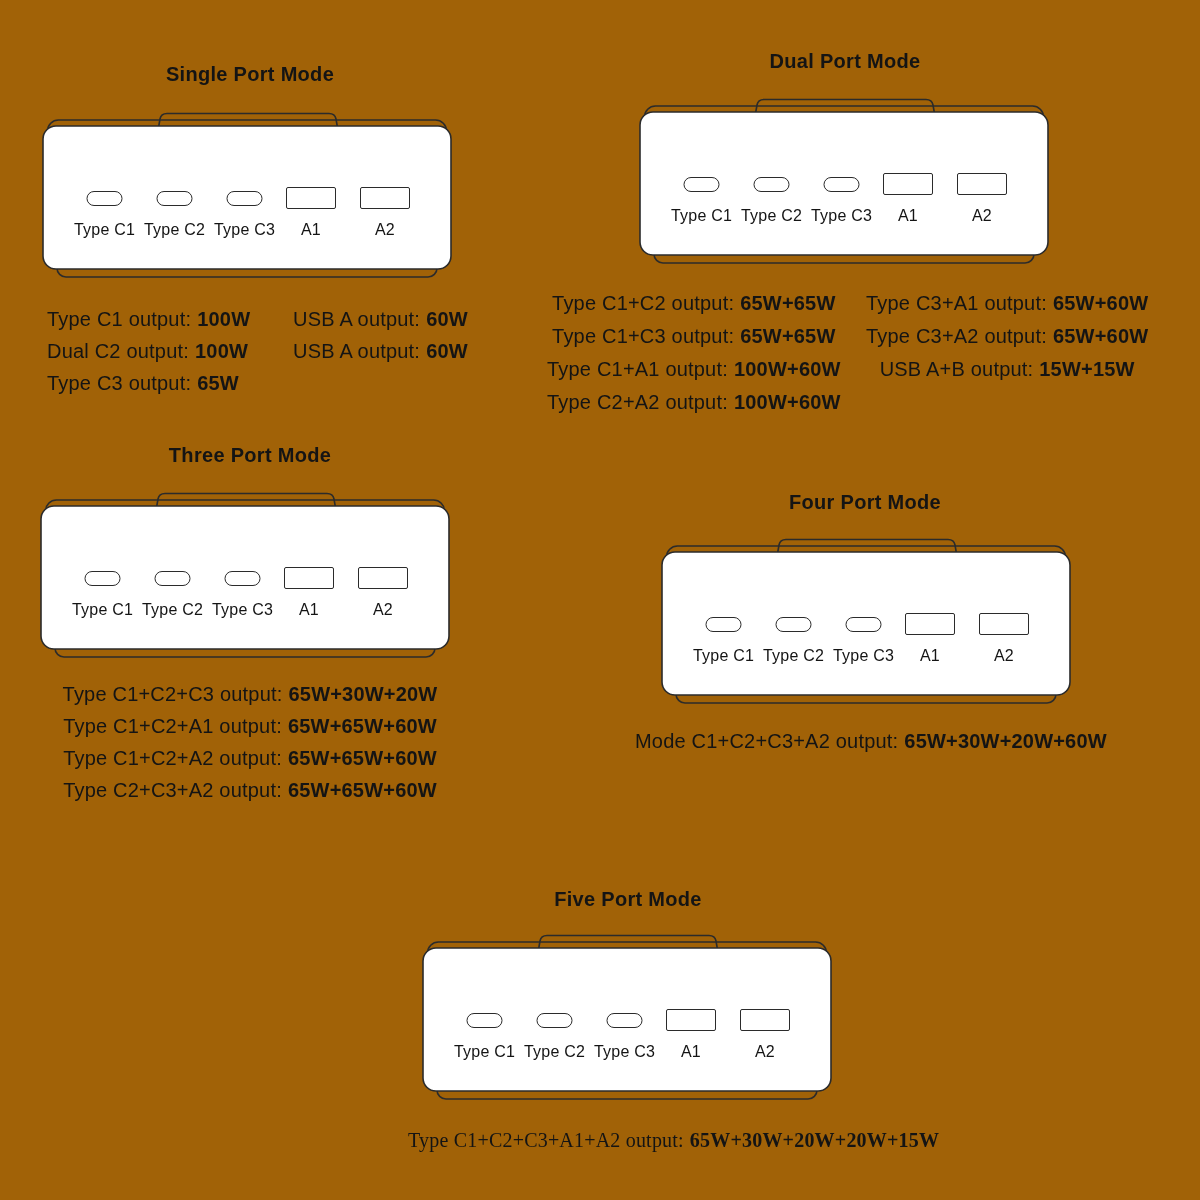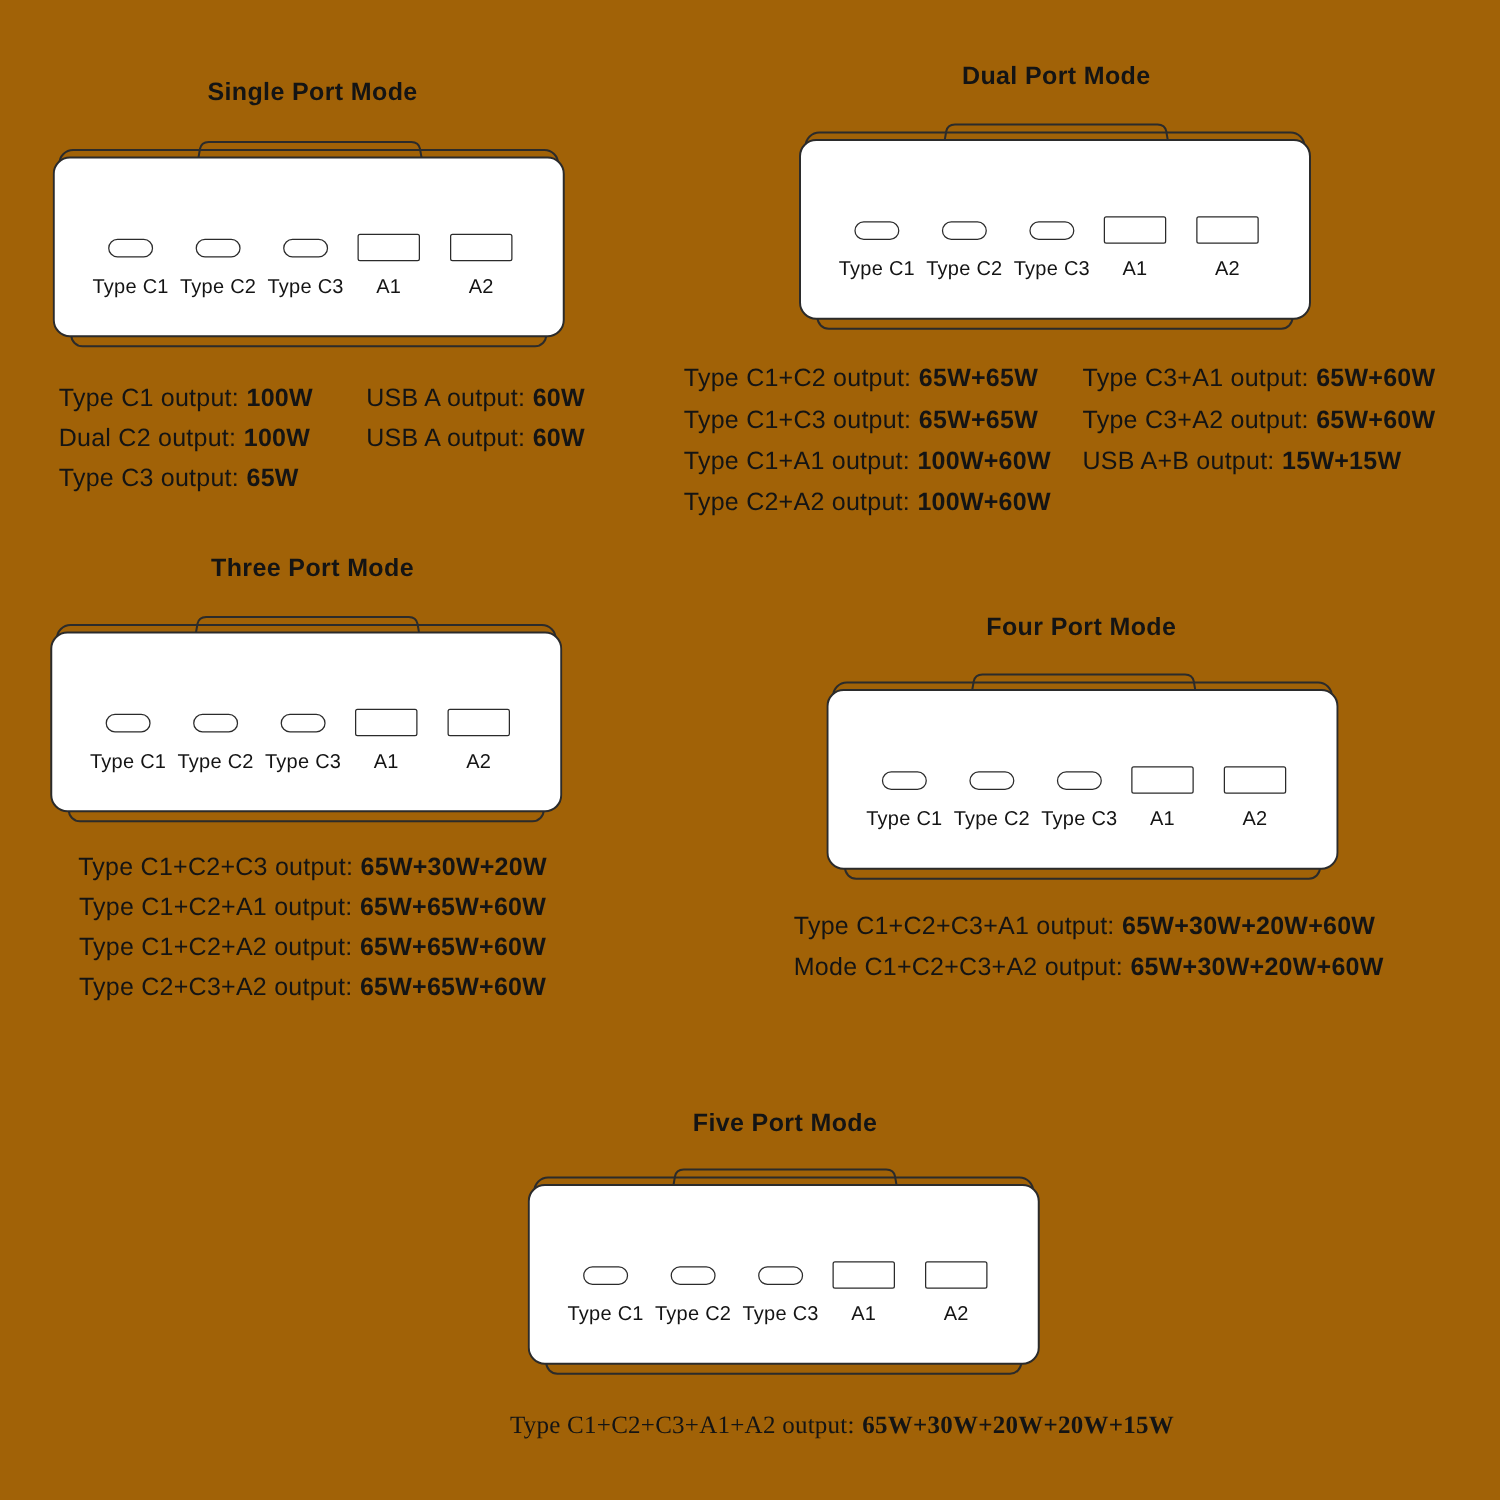--- a/index.html
+++ b/index.html
@@ -18,21 +18,21 @@
   .pill{width:36px;height:15px;border:1.6px solid #2b2b2b;border-radius:8px;
         margin:3.5px 0;box-sizing:border-box;background:#fff;}
   .arect{width:50px;height:22px;border:1.6px solid #2b2b2b;border-radius:2px;
          box-sizing:border-box;background:#fff;}
   .plabel{margin-top:12px;font-size:16px;letter-spacing:.2px;white-space:nowrap;}
   
   .outcol{position:absolute;white-space:nowrap;font-size:20px;letter-spacing:.2px;}
   .outputs-center{position:absolute;left:0;width:100%;text-align:center;
                   white-space:nowrap;font-size:20px;letter-spacing:.2px;}
   .lh32 .line{line-height:32px;}
-  .lh33 .line{line-height:33px;}
+  .lh33 .line{line-height:33px;text-align:center;}
   .ovalue{font-weight:700;margin-left:6px;}
 </style>
 </head>
 <body>
 
 <div class="canvas">
 
   <div class="section" style="left:30px;top:60px;width:440px;height:345px;">
     <div class="sec-title" style="top:3px;">Single Port Mode</div>
 
@@ -187,21 +187,20 @@
         <span class="arect"></span>
         <span class="plabel">A1</span>
       </div>
       <div class="port" style="left:343px;">
         <span class="arect"></span>
         <span class="plabel">A2</span>
       </div>
     </div>
 
     <div class="outputs-center lh33" style="top:237px;">
-      <div class="line"><span>Type C1+C2+C3+A1 output:</span><span class="ovalue">65W+30W+20W+60W</span></div>
       <div class="line"><span>Mode C1+C2+C3+A2 output:</span><span class="ovalue">65W+30W+20W+60W</span></div>
     </div>
   </div>
 
   <div class="section" style="left:408px;top:885px;width:440px;height:290px;">
     <div class="sec-title" style="top:3px;">Five Port Mode</div>
 
     <div class="device" style="left:14px;top:49px;">
       <svg width="410" height="167" viewBox="0 0 410 167">
         <path class="ln" d="M 114 30 L 118 7 Q 119 1.5 125 1.5 L 287 1.5 Q 293 1.5 294 7 L 298 30"></path>

